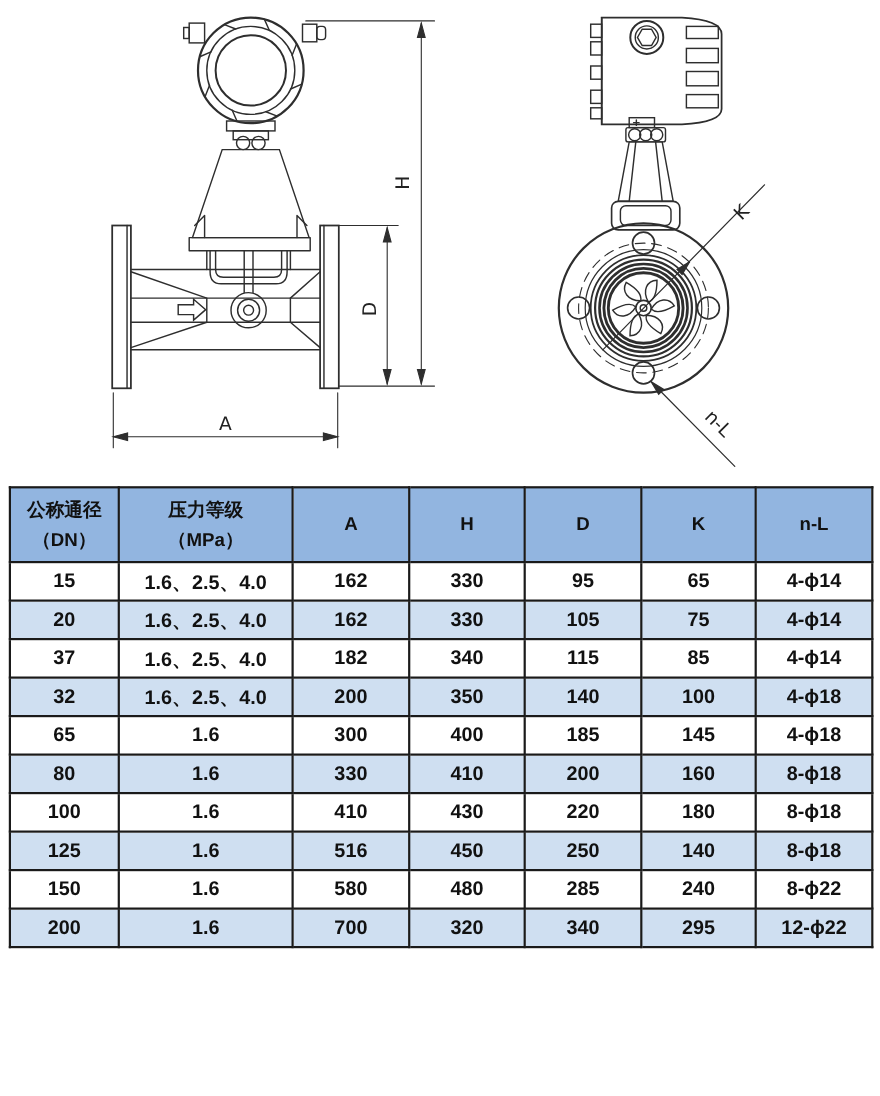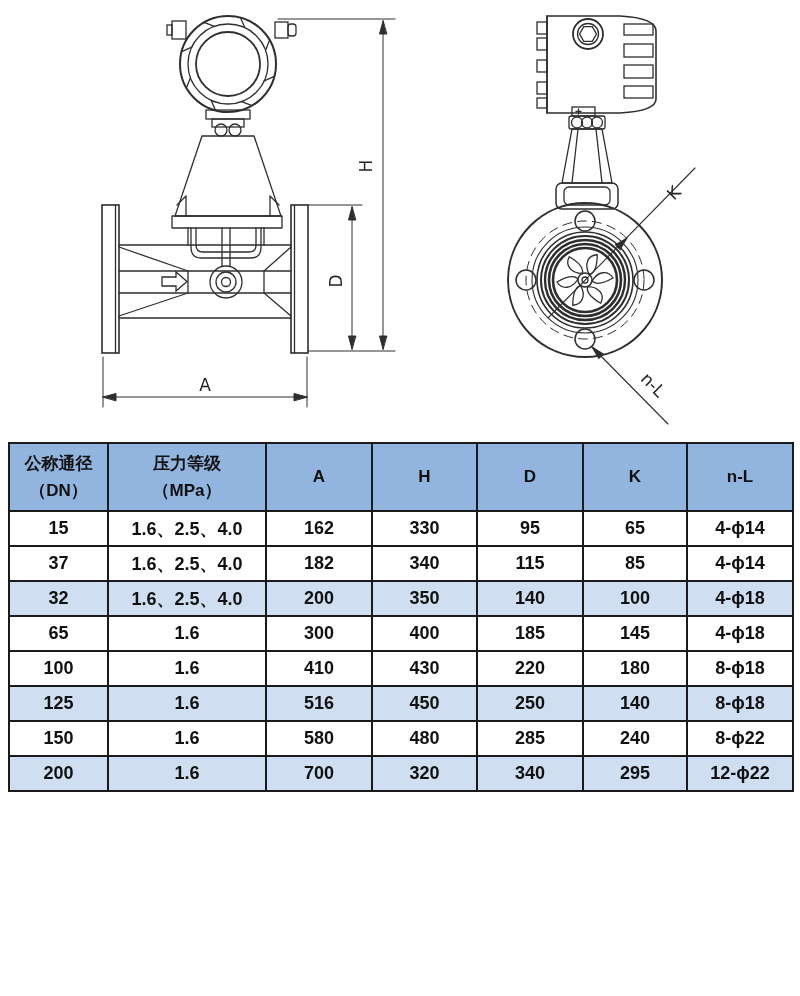--- a/index.html
+++ b/index.html
@@ -218,20 +218,29 @@
 
   <tr>
         <td>15</td>
         <td>1.6、2.5、4.0</td>
         <td>162</td>
         <td>330</td>
         <td>95</td>
         <td>65</td>
         <td>4-ϕ14</td>
       </tr>
+      <tr class="alt">
+        <td>20</td>
+        <td>1.6、2.5、4.0</td>
+        <td>162</td>
+        <td>330</td>
+        <td>105</td>
+        <td>75</td>
+        <td>4-ϕ14</td>
+      </tr>
       <tr>
         <td>37</td>
         <td>1.6、2.5、4.0</td>
         <td>182</td>
         <td>340</td>
         <td>115</td>
         <td>85</td>
         <td>4-ϕ14</td>
       </tr>
       <tr class="alt">
@@ -245,20 +254,29 @@
       </tr>
       <tr>
         <td>65</td>
         <td>1.6</td>
         <td>300</td>
         <td>400</td>
         <td>185</td>
         <td>145</td>
         <td>4-ϕ18</td>
       </tr>
+      <tr class="alt">
+        <td>80</td>
+        <td>1.6</td>
+        <td>330</td>
+        <td>410</td>
+        <td>200</td>
+        <td>160</td>
+        <td>8-ϕ18</td>
+      </tr>
       <tr>
         <td>100</td>
         <td>1.6</td>
         <td>410</td>
         <td>430</td>
         <td>220</td>
         <td>180</td>
         <td>8-ϕ18</td>
       </tr>
       <tr class="alt">

